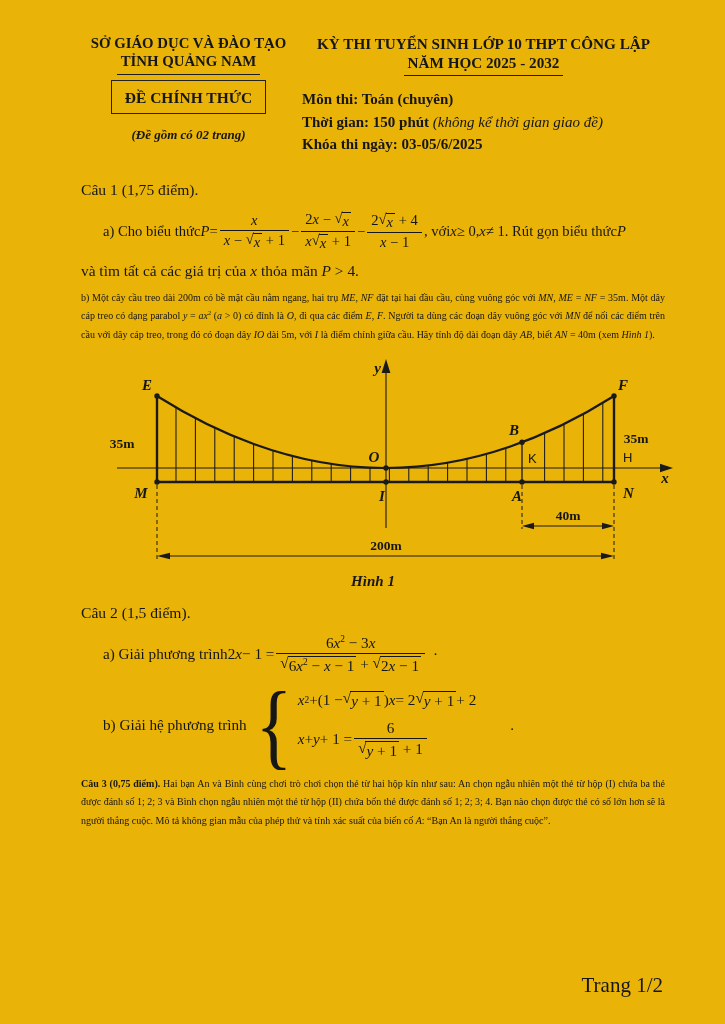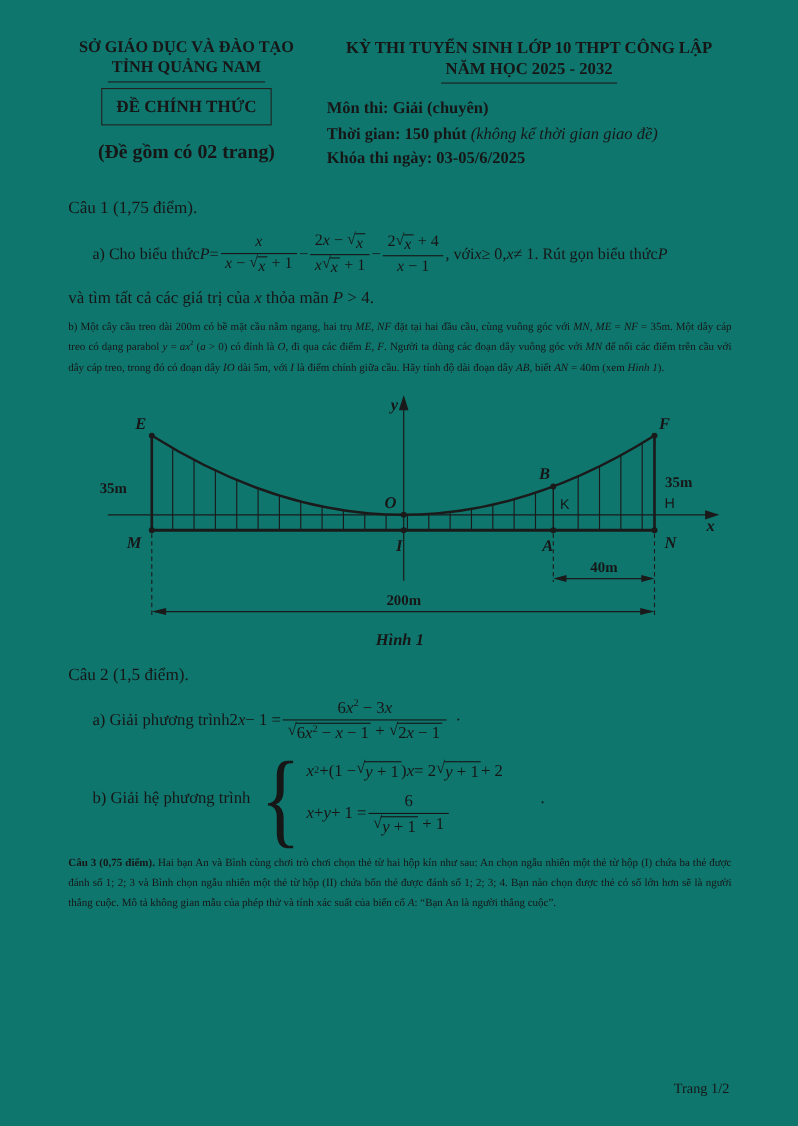--- a/index.html
+++ b/index.html
@@ -3,31 +3,31 @@
 <meta charset="utf-8">
 <style>
   html,body{margin:0;padding:0;}
   body{
     width:725px;height:1024px;background:#e9e7e2;
     font-family:"Liberation Serif", serif;color:#161616;
     -webkit-font-smoothing:antialiased;
   }
   .page{
     position:relative;width:725px;height:1024px;box-sizing:border-box;
-    background:#0f766e;padding:34px 60px 0 62px;overflow:hidden;
+    background:#eab308;padding:34px 60px 0 81px;overflow:hidden;
   }
   .bold{font-weight:bold;}
   .italic{font-style:italic;}
   
   .hdr{display:flex;align-items:flex-start;}
   .hdr-left{width:215px;flex-shrink:0;text-align:center;font-size:14.8px;line-height:1.25;}
-  .hdr-right{flex:1;text-align:center;font-size:15.2px;line-height:1.25;margin-left:20px;}
+  .hdr-right{flex:1;text-align:center;font-size:15.2px;line-height:1.25;margin-left:6px;}
   .u-rule{display:inline-block;border-bottom:1.5px solid #1c1c1c;padding:0 4px 3px;}
   .badge-box{display:inline-block;border:1.7px solid #222;padding:7px 13px 6px;margin-top:5px;font-weight:bold;font-size:15.5px;}
-  .pages-note{margin-top:13px;font-weight:bold;font-size:18px;}
+  .pages-note{margin-top:13px;font-style:italic;font-weight:bold;font-size:13px;}
   .hdr-meta{text-align:left;margin-top:12px;font-size:15px;line-height:1.5;}
   
   .q-heading{font-weight:normal;font-size:15.6px;margin-top:25px;}
   .mline{display:inline-flex;align-items:center;white-space:nowrap;}
   .exp-line{display:flex;align-items:center;white-space:nowrap;padding-left:22px;margin-top:12px;font-size:14.6px;}
   .cond-line{margin-top:9px;font-size:15.4px;}
   .para{font-size:10px;line-height:1.84;text-align:justify;margin-top:9px;}
   .mv{font-style:italic;}
   .mb{font-weight:bold;}
   
@@ -46,39 +46,39 @@
   .sys-period{margin-left:34px;}
   .eq-period{margin-left:6px;}
   
   .fig-wrap{margin-top:12px;text-align:center;}
   svg text{fill:#161616;}
   .fl{font-family:"Liberation Serif",serif;font-size:15px;font-weight:bold;font-style:italic;}
   .fp{font-family:"Liberation Sans",sans-serif;font-size:13px;}
   .fd{font-family:"Liberation Serif",serif;font-size:13.5px;font-weight:bold;}
   .fig-caption{text-align:center;font-style:italic;font-weight:bold;font-size:15px;margin-top:1px;}
   
-  .footer{position:absolute;right:62px;bottom:26px;font-size:13px;text-align:center;}
+  .footer{position:absolute;right:62px;bottom:26px;font-size:21px;text-align:center;}
 </style>
 </head>
 <body>
 
 <div class="page">
 
   <header class="hdr">
     <div class="hdr-left">
       <div class="bold">SỞ GIÁO DỤC VÀ ĐÀO TẠO</div>
       <div class="bold"><span class="u-rule">TỈNH QUẢNG NAM</span></div>
       <div><span class="badge-box">ĐỀ CHÍNH THỨC</span></div>
       <div class="pages-note">(Đề gồm có 02 trang)</div>
     </div>
     <div class="hdr-right">
       <div class="bold">KỲ THI TUYỂN SINH LỚP 10 THPT CÔNG LẬP</div>
       <div class="bold"><span class="u-rule">NĂM HỌC 2025 - 2032</span></div>
       <div class="hdr-meta">
-        <div class="bold">Môn thi: Giải (chuyên)</div>
+        <div class="bold">Môn thi: Toán (chuyên)</div>
         <div><span class="bold">Thời gian: 150 phút</span> <span class="italic">(không kể thời gian giao đề)</span></div>
         <div class="bold">Khóa thi ngày: 03-05/6/2025</div>
       </div>
     </div>
   </header>
 
   <div class="q-heading">Câu 1 (1,75 điểm).</div>
 
   <div class="exp-line">
     <span>a) Cho biểu thức </span>

